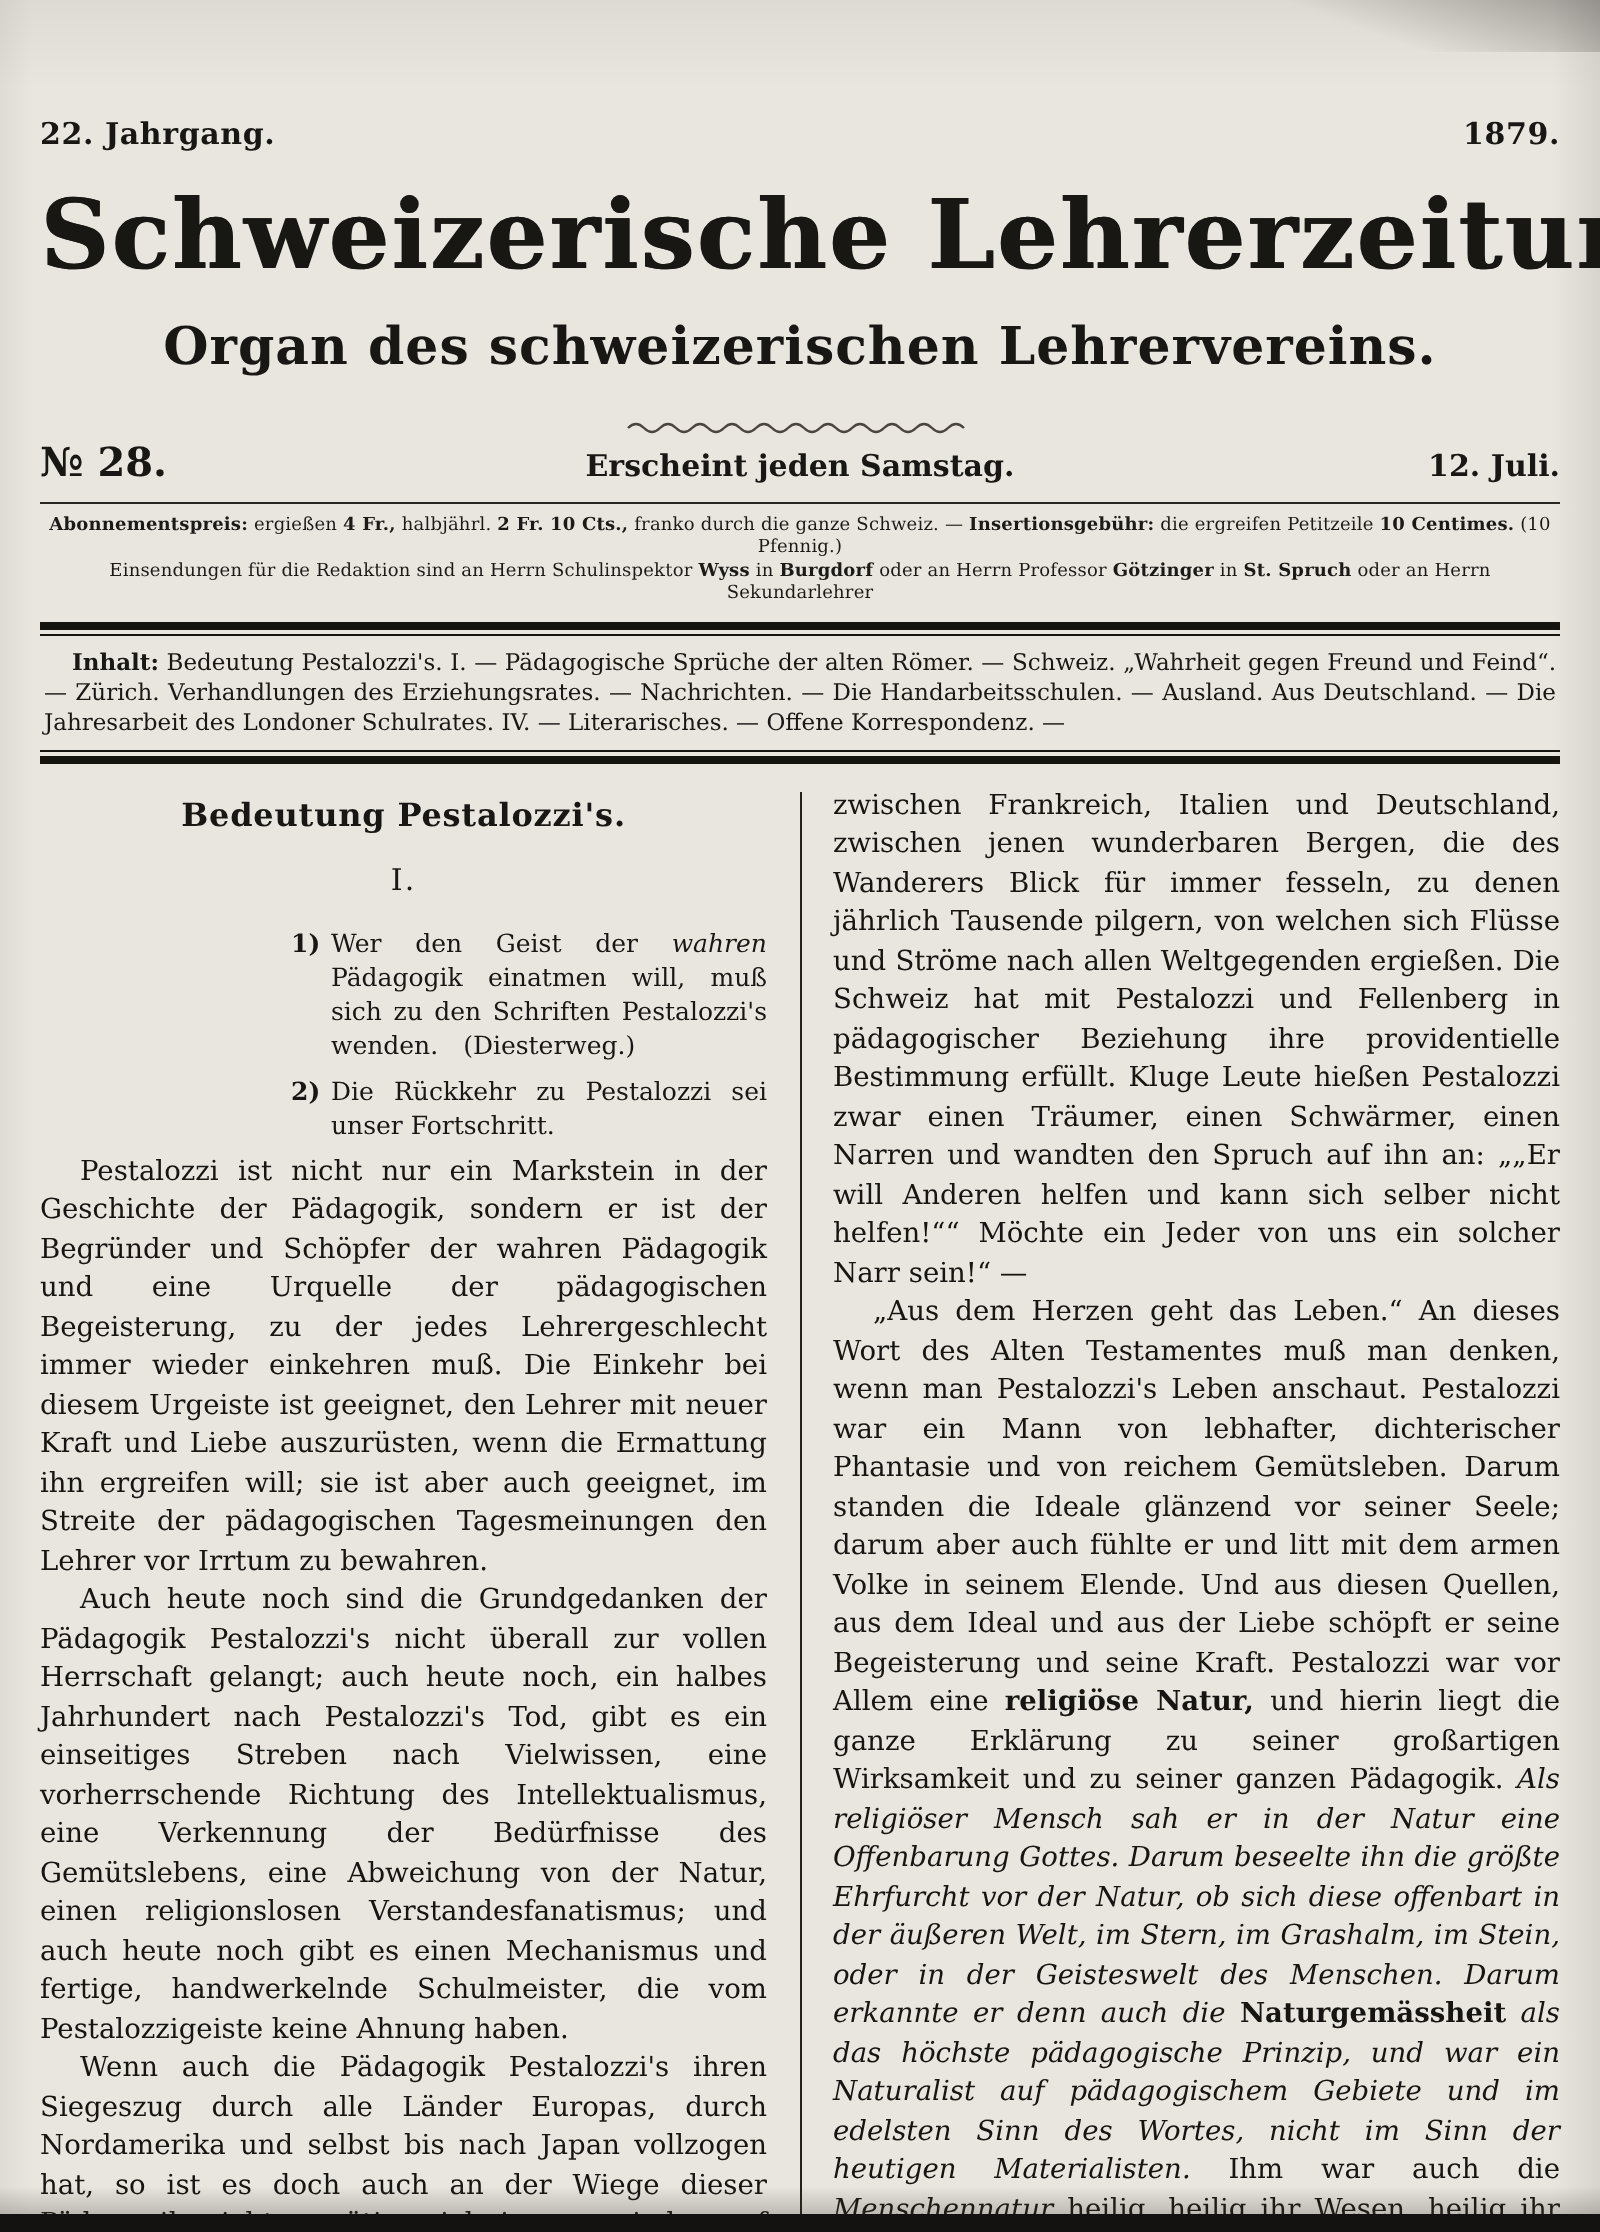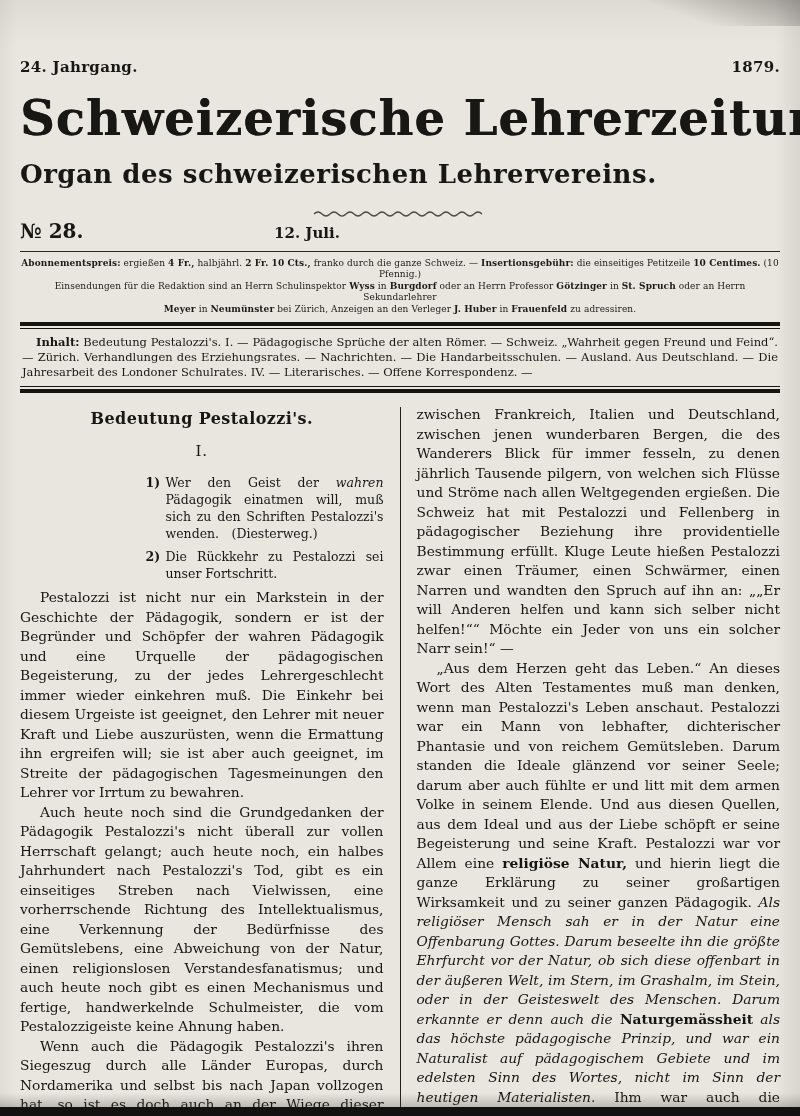--- a/index.html
+++ b/index.html
@@ -20,21 +20,21 @@
     background:linear-gradient(0deg, rgba(60,55,48,0.25), rgba(0,0,0,0));}
 
   .inner{position:relative;padding:0 20px;}
 
   .volume-row{display:flex;justify-content:space-between;padding-top:58px;
     font-size:15px;font-weight:bold;letter-spacing:0.3px;}
 
   .paper-title{margin:16px 0 0 0;text-align:center;font-size:48px;font-weight:bold;
     letter-spacing:1px;white-space:nowrap;line-height:1.1;
     text-shadow:0.4px 0 0 #191714;}
-  .paper-subtitle{margin:14px 0 0 0;font-size:26px;font-weight:bold;
+  .paper-subtitle{margin:14px 0 0 0;text-align:center;font-size:26px;font-weight:bold;
     letter-spacing:0.5px;}
 
   .squiggle-wrap{text-align:center;margin-top:14px;height:10px;}
 
   .issue-row{display:flex;align-items:baseline;margin-top:6px;
     font-size:15px;font-weight:bold;}
   .issue-row .left{width:160px;text-align:left;font-size:20px;}
   .issue-row .mid{flex:1;text-align:center;}
   .issue-row .right{width:160px;text-align:right;}
 
@@ -73,45 +73,45 @@
 </style>
 </head>
 <body>
 
 <div class="page">
   <div class="corner-shade"></div>
 
   <div class="inner">
 
     <div class="volume-row">
-      <span>24. Jahrgang.</span>
+      <span>22. Jahrgang.</span>
       <span>1879.</span>
     </div>
 
     <h1 class="paper-title">Schweizerische Lehrerzeitung.</h1>
 
     <h2 class="paper-subtitle">Organ des schweizerischen Lehrervereins.</h2>
 
     <div class="squiggle-wrap">
       <svg width="176" height="9" viewBox="0 0 176 9">
         <path d="M2 5 q4 -4 8 0 t8 0 t8 0 t8 0 t8 0 t8 0 t8 0 t8 0 t8 0 t8 0 t8 0 t8 0 t8 0 t8 0 t8 0 t8 0 t8 0 t8 0 t8 0 t8 0 t8 0" fill="none" stroke="#4a463f" stroke-width="1.2"></path>
       </svg>
     </div>
 
     <div class="issue-row">
       <span class="left">№ 28.</span>
+      <span class="mid">Erscheint jeden Samstag.</span>
       <span class="right">12. Juli.</span>
     </div>
 
     <hr class="thin-rule">
 
     <div class="fineprint">
-      <div><span class="sb">Abonnementspreis:</span><span> ergießen </span><span class="sb">4 Fr.,</span><span> halbjährl. </span><span class="sb">2 Fr. 10 Cts.,</span><span> franko durch die ganze Schweiz. — </span><span class="sb">Insertionsgebühr:</span><span> die einseitiges Petitzeile </span><span class="sb">10 Centimes.</span><span> (10 Pfennig.)</span></div>
+      <div><span class="sb">Abonnementspreis:</span><span> ergießen </span><span class="sb">4 Fr.,</span><span> halbjährl. </span><span class="sb">2 Fr. 10 Cts.,</span><span> franko durch die ganze Schweiz. — </span><span class="sb">Insertionsgebühr:</span><span> die ergreifen Petitzeile </span><span class="sb">10 Centimes.</span><span> (10 Pfennig.)</span></div>
       <div><span>Einsendungen für die Redaktion sind an Herrn Schulinspektor </span><span class="sb">Wyss</span><span> in </span><span class="sb">Burgdorf</span><span> oder an Herrn Professor </span><span class="sb">Götzinger</span><span> in </span><span class="sb">St. Spruch</span><span> oder an Herrn Sekundarlehrer</span></div>
-      <div><span class="sb">Meyer</span><span> in </span><span class="sb">Neumünster</span><span> bei Zürich, Anzeigen an den Verleger </span><span class="sb">J. Huber</span><span> in </span><span class="sb">Frauenfeld</span><span> zu adressiren.</span></div>
     </div>
 
     <div class="rule-double-a"></div>
 
     <div class="contents"><span class="sb">Inhalt:</span><span> Bedeutung Pestalozzi's. I. — Pädagogische Sprüche der alten Römer. — Schweiz. „Wahrheit gegen Freund und Feind“. — Zürich. Verhandlungen des Erziehungsrates. — Nachrichten. — Die Handarbeitsschulen. — Ausland. Aus Deutschland. — Die Jahresarbeit des Londoner Schulrates. IV. — Literarisches. — Offene Korrespondenz. —</span></div>
 
     <div class="rule-double-b"></div>
 
     <div class="columns">
 

